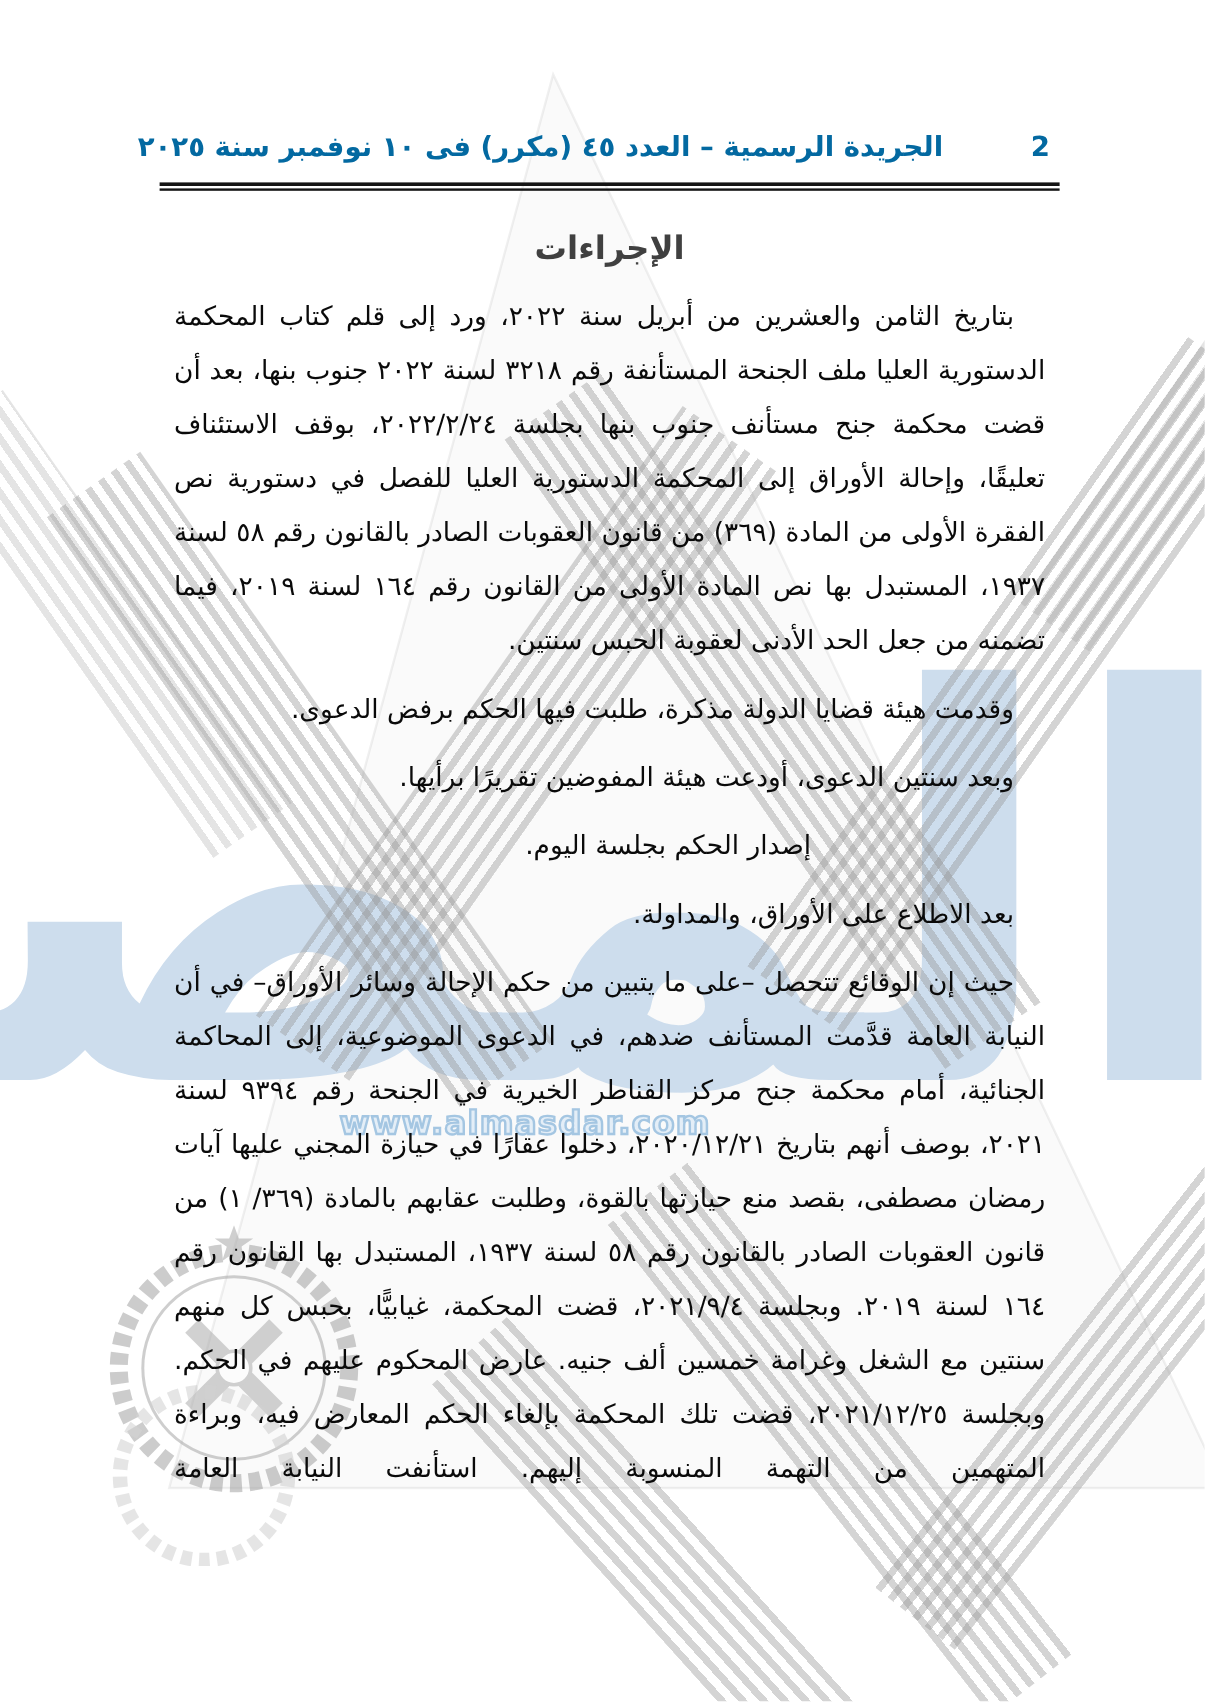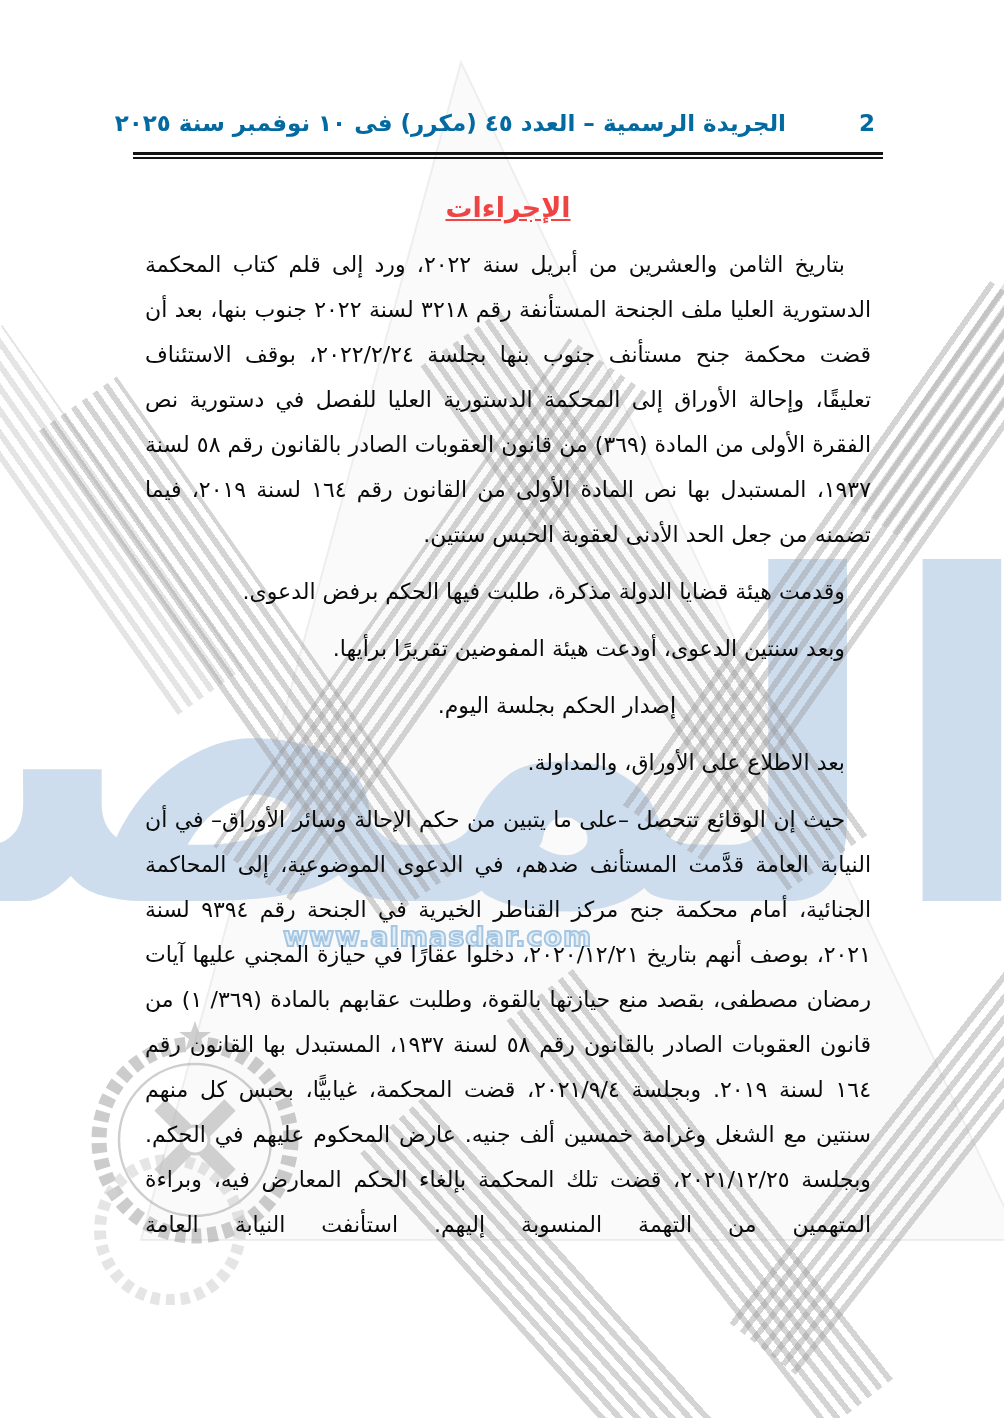--- a/index.html
+++ b/index.html
@@ -43,21 +43,21 @@
   .header-title{position:absolute;right:97px;top:0;white-space:nowrap;}
   .page-number{position:absolute;right:8px;top:0;}
   .rule{position:absolute;top:152px;left:133px;width:750px;height:2px;z-index:2;
         border-top:3px solid #141414;border-bottom:2px solid #141414;}
 
   
   .content{position:absolute;top:170px;left:133px;width:750px;z-index:2;
            direction:rtl;text-align:justify;color:#0a0a0a;
            font-size:22px;line-height:45px;}
   .section-heading{font-size:27px;font-weight:bold;text-align:center;
-                   margin:18px 0 14px;line-height:40px;color:#ef4444;text-decoration:underline;}
+                   margin:18px 0 14px;line-height:40px;color:#404040;}
   .para{margin:12px;text-indent:26px;}
   .para.flush{text-indent:0;text-align-last:justify;}
   .para.indent-full{text-align-last:justify;}
   .para.offset{text-indent:0;padding-right:195px;text-align:left;text-align-last:right;}
 </style>
 </head>
 <body>
 
 <div class="page">
 

